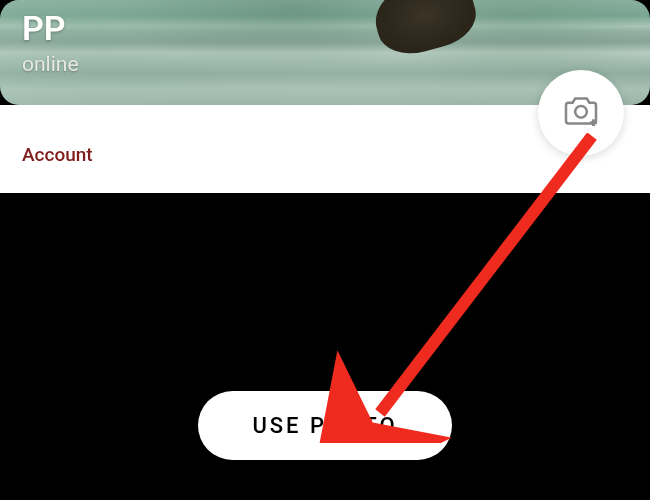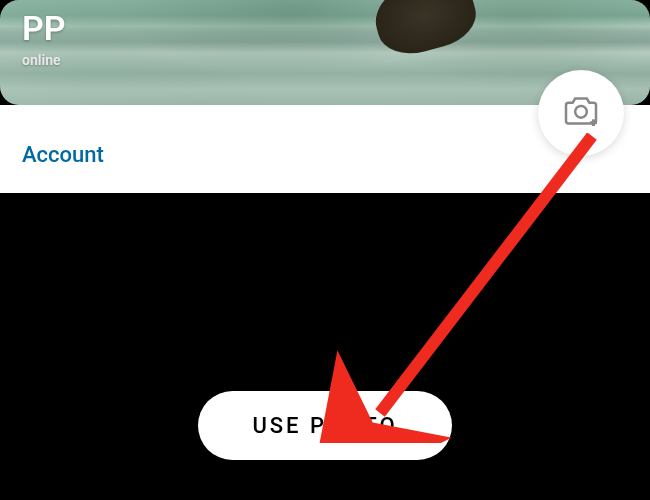--- a/index.html
+++ b/index.html
@@ -68,36 +68,36 @@
       color: #fff;
       font-size: 34px;
       font-weight: 600;
       text-shadow: 0 1px 3px rgba(0,0,0,0.3);
     }
     .user-status {
       position: absolute;
       top: 52px;
       left: 22px;
       color: #e8e8e8;
-      font-size: 14px;
-      font-weight: 700;
+      font-size: 21px;
+      font-weight: 400;
       text-shadow: 0 1px 2px rgba(0,0,0,0.3);
     }
     .account-section {
       width: 100%;
       height: 88px;
       background: #fff;
       position: relative;
       display: flex;
       align-items: center;
       padding-left: 22px;
     }
     .account-label {
-      color: #0369a1;
-      font-size: 22px;
+      color: #7f1d1d;
+      font-size: 19px;
       font-weight: 500;
       margin-top: 10px;
     }
     .camera-fab {
       position: absolute;
       top: 70px;
       right: 26px;
       width: 86px;
       height: 86px;
       background: #fff;

